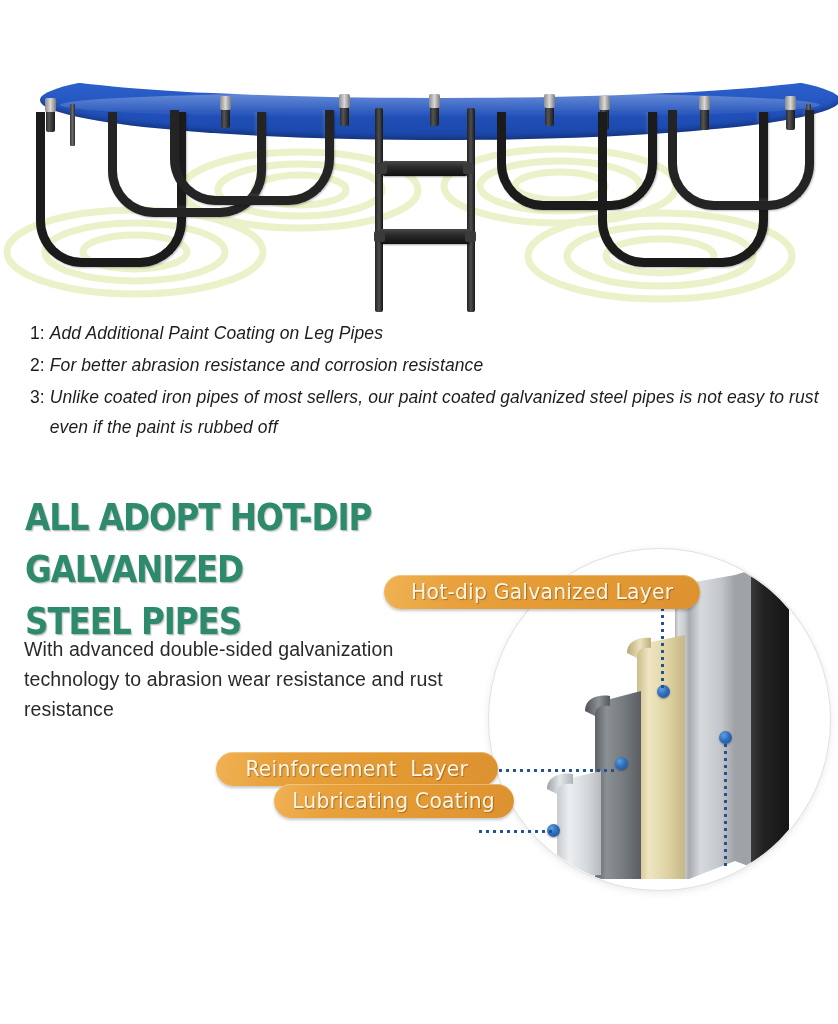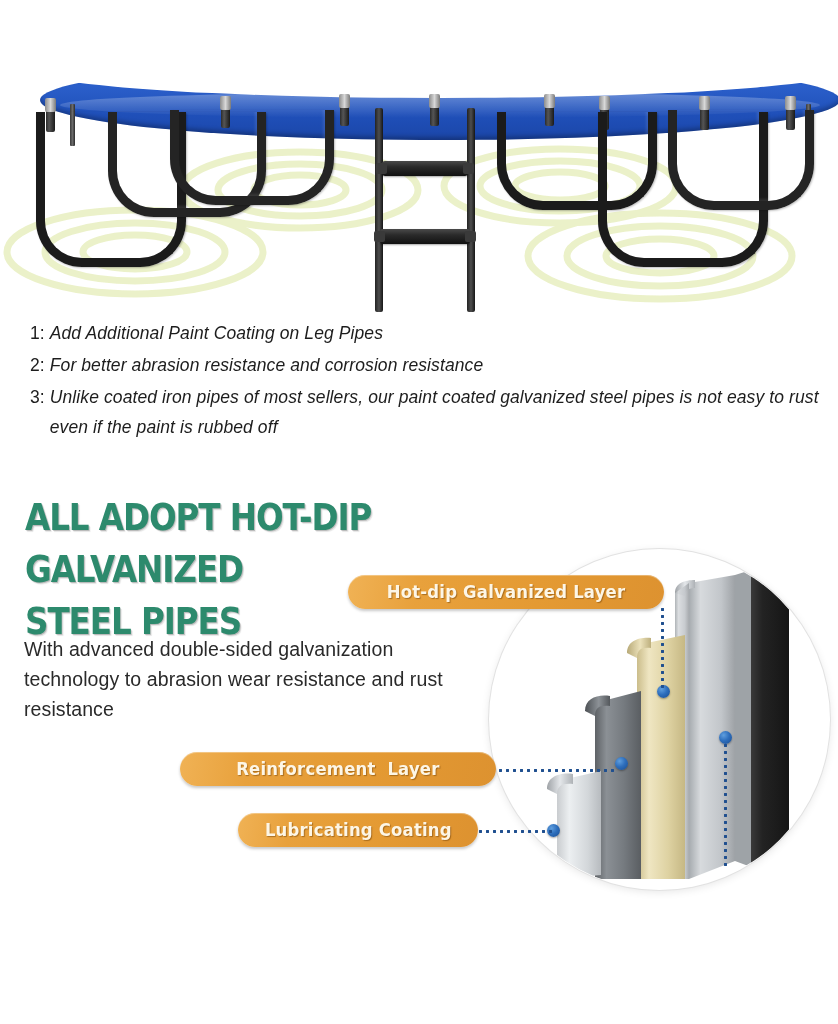--- a/index.html
+++ b/index.html
@@ -178,25 +178,26 @@
     position: absolute;
     height: 34px;
     border-radius: 17px;
     background: linear-gradient(100deg,#f0b255 0%, #e8a13c 22%, #e49a33 60%, #dd9230 100%);
     box-shadow: 0 2px 3px rgba(0,0,0,.22), inset 0 1px 0 rgba(255,255,255,.30);
     display: flex;
     align-items: center;
     justify-content: center;
     color: #fdf6e6;
     font-family: "DejaVu Sans", sans-serif;
-    font-weight: 700;
-    font-size: 17px;
+    font-weight: 400;
+    font-size: 21px;
     letter-spacing: .2px;
     white-space: pre;
     text-shadow: 1px 1px 1px rgba(120,70,10,.55);
+    margin-left: 36px;
   }
   .pill span { transform: scaleX(.97); }
 
   .dotline-h {
     position: absolute;
     height: 3px;
     background-image: radial-gradient(circle, #1f4f8f 1.4px, rgba(0,0,0,0) 1.6px);
     background-size: 7px 3px;
     background-repeat: repeat-x;
   }
@@ -377,22 +378,22 @@
 
   <div class="dotline-v" style="left:661px; top:606px;  height:82px;"></div>
   <div class="dotline-h" style="left:462px; top:769px;  width:156px;"></div>
   <div class="dotline-h" style="left:477px; top:830px;  width:76px;"></div>
   <div class="dotline-v" style="left:724px; top:742px;  height:125px;"></div>
 
   <div class="pill" style="left:348px; top:575px; width:316px;">
     <span>Hot-dip Galvanized Layer</span>
   </div>
 
-  <div class="pill" style="left:180px; top:752px; width:316px;">
+  <div class="pill" style="left:180px; top:752px; width:282px;">
     <span>Reinforcement  Layer</span>
   </div>
 
-  <div class="pill" style="left:238px; top:813px; width:240px;">
+  <div class="pill" style="left:238px; top:784px; width:240px;">
     <span>Lubricating Coating</span>
   </div>
 
 
 </div>
 
 </body></html>

